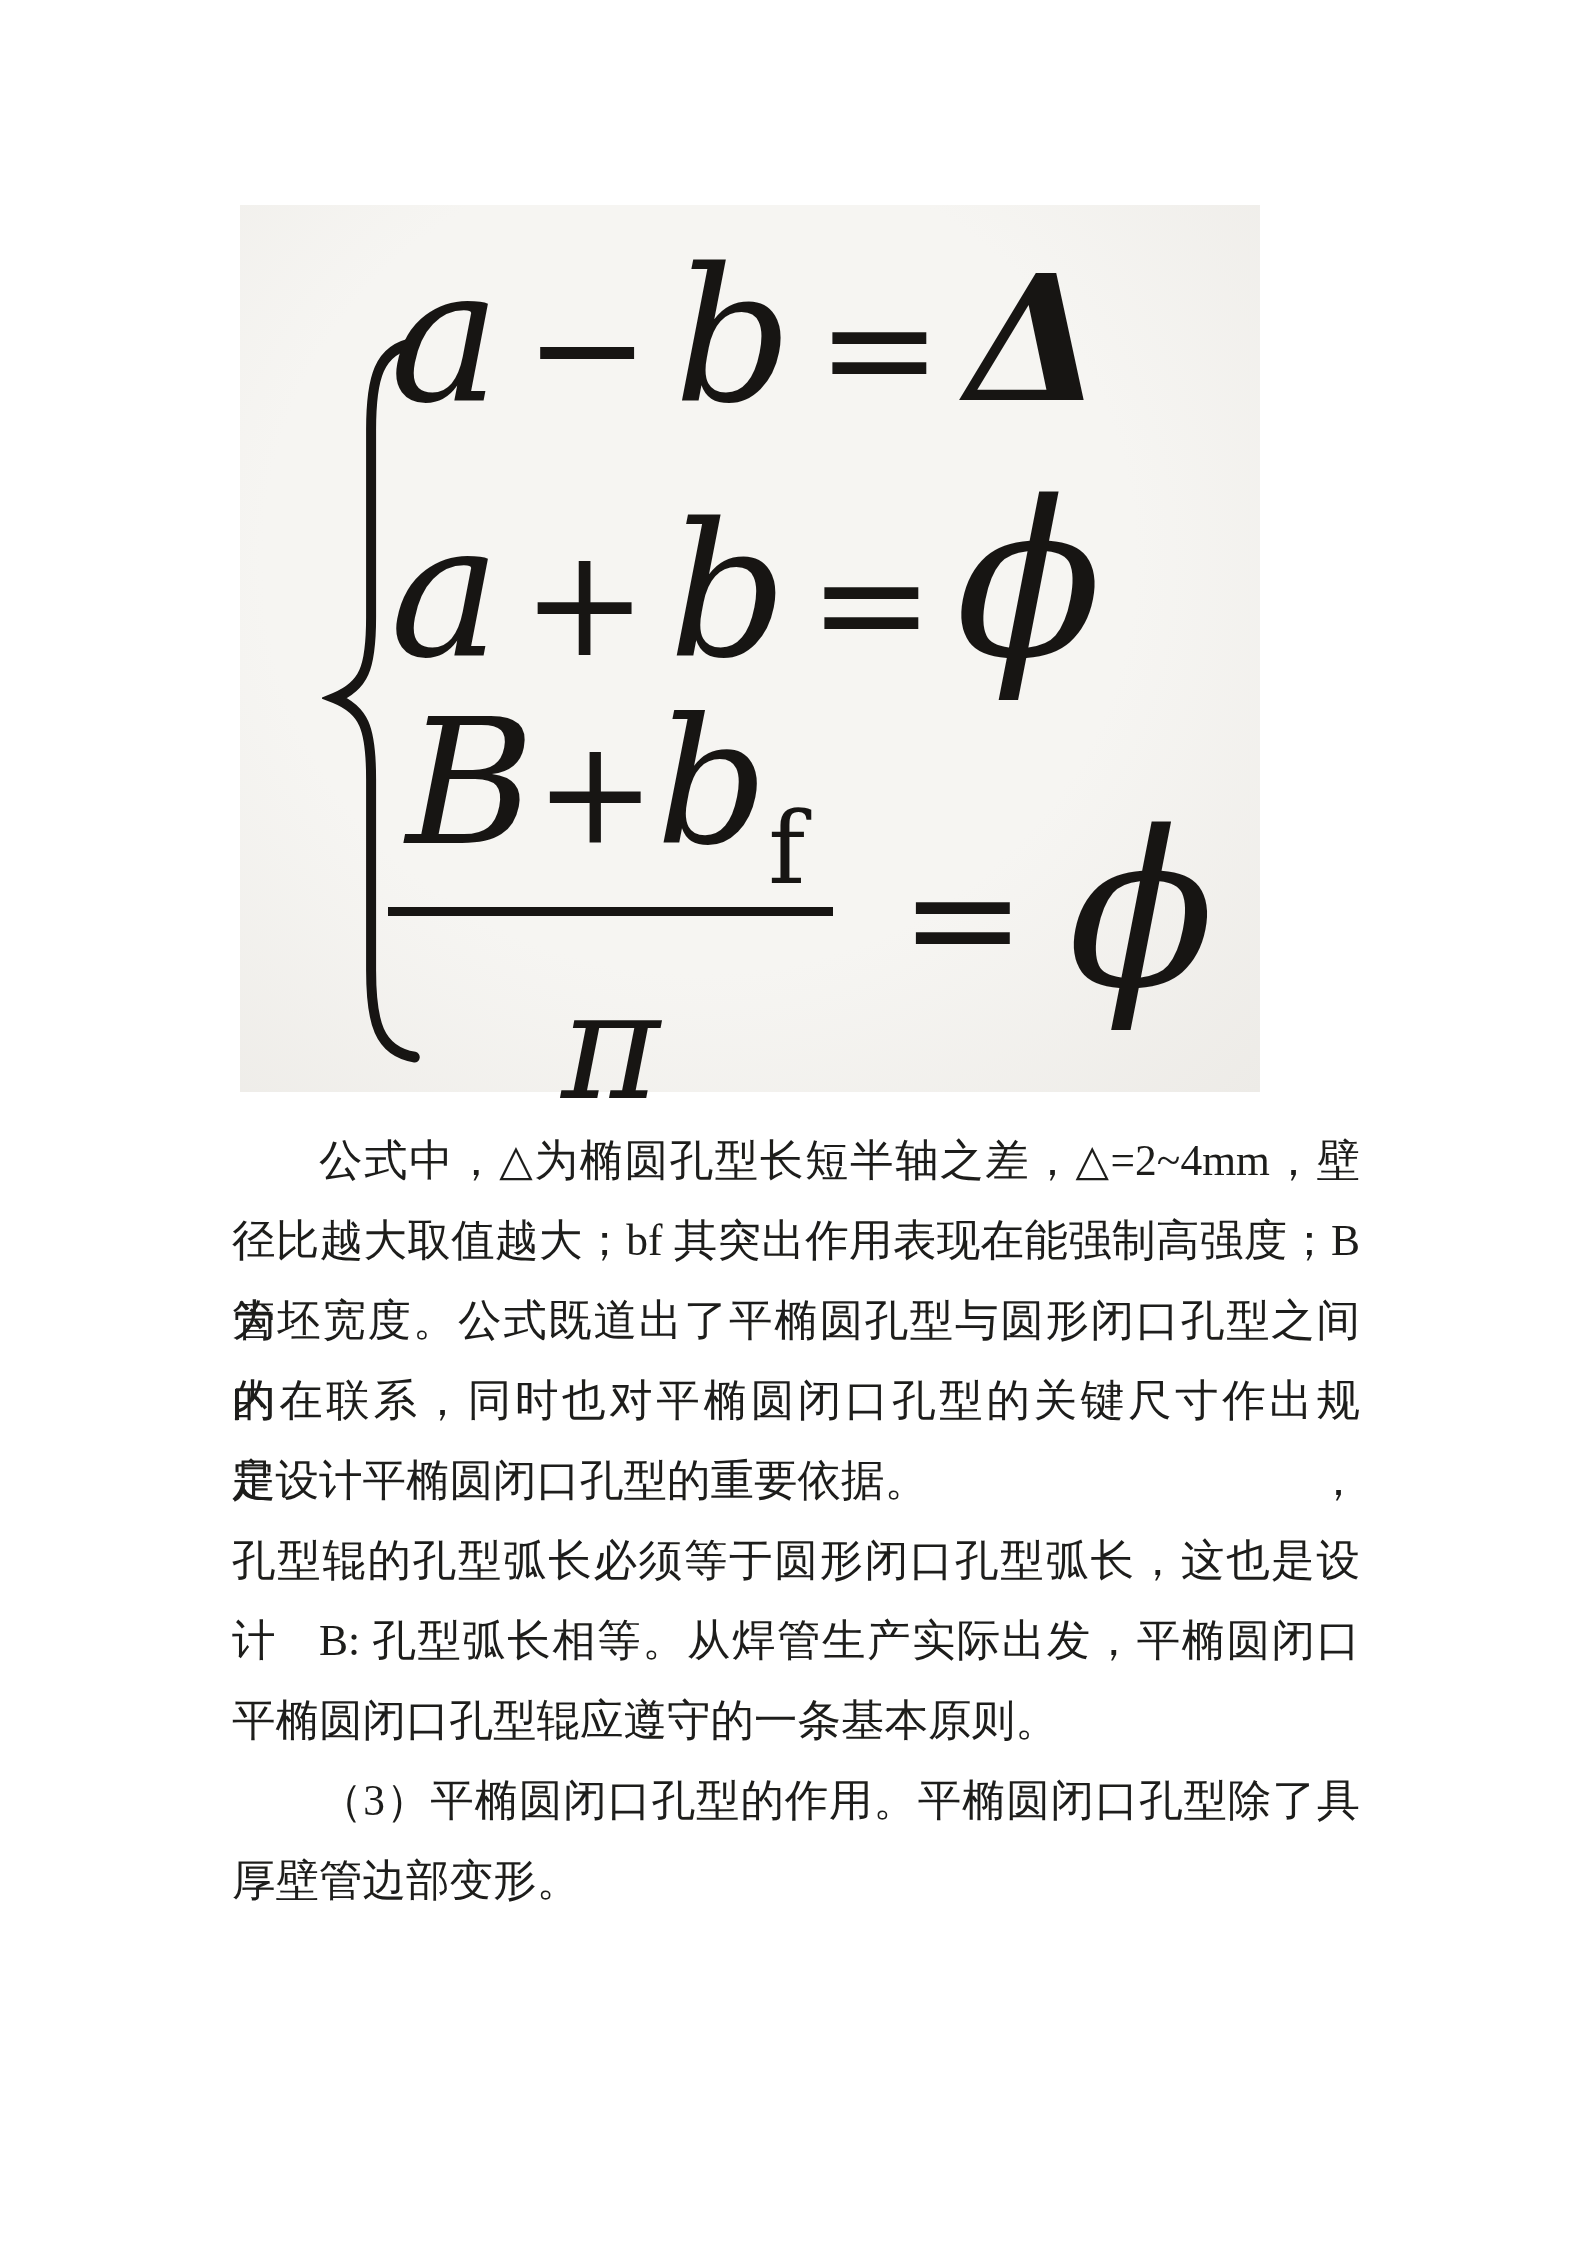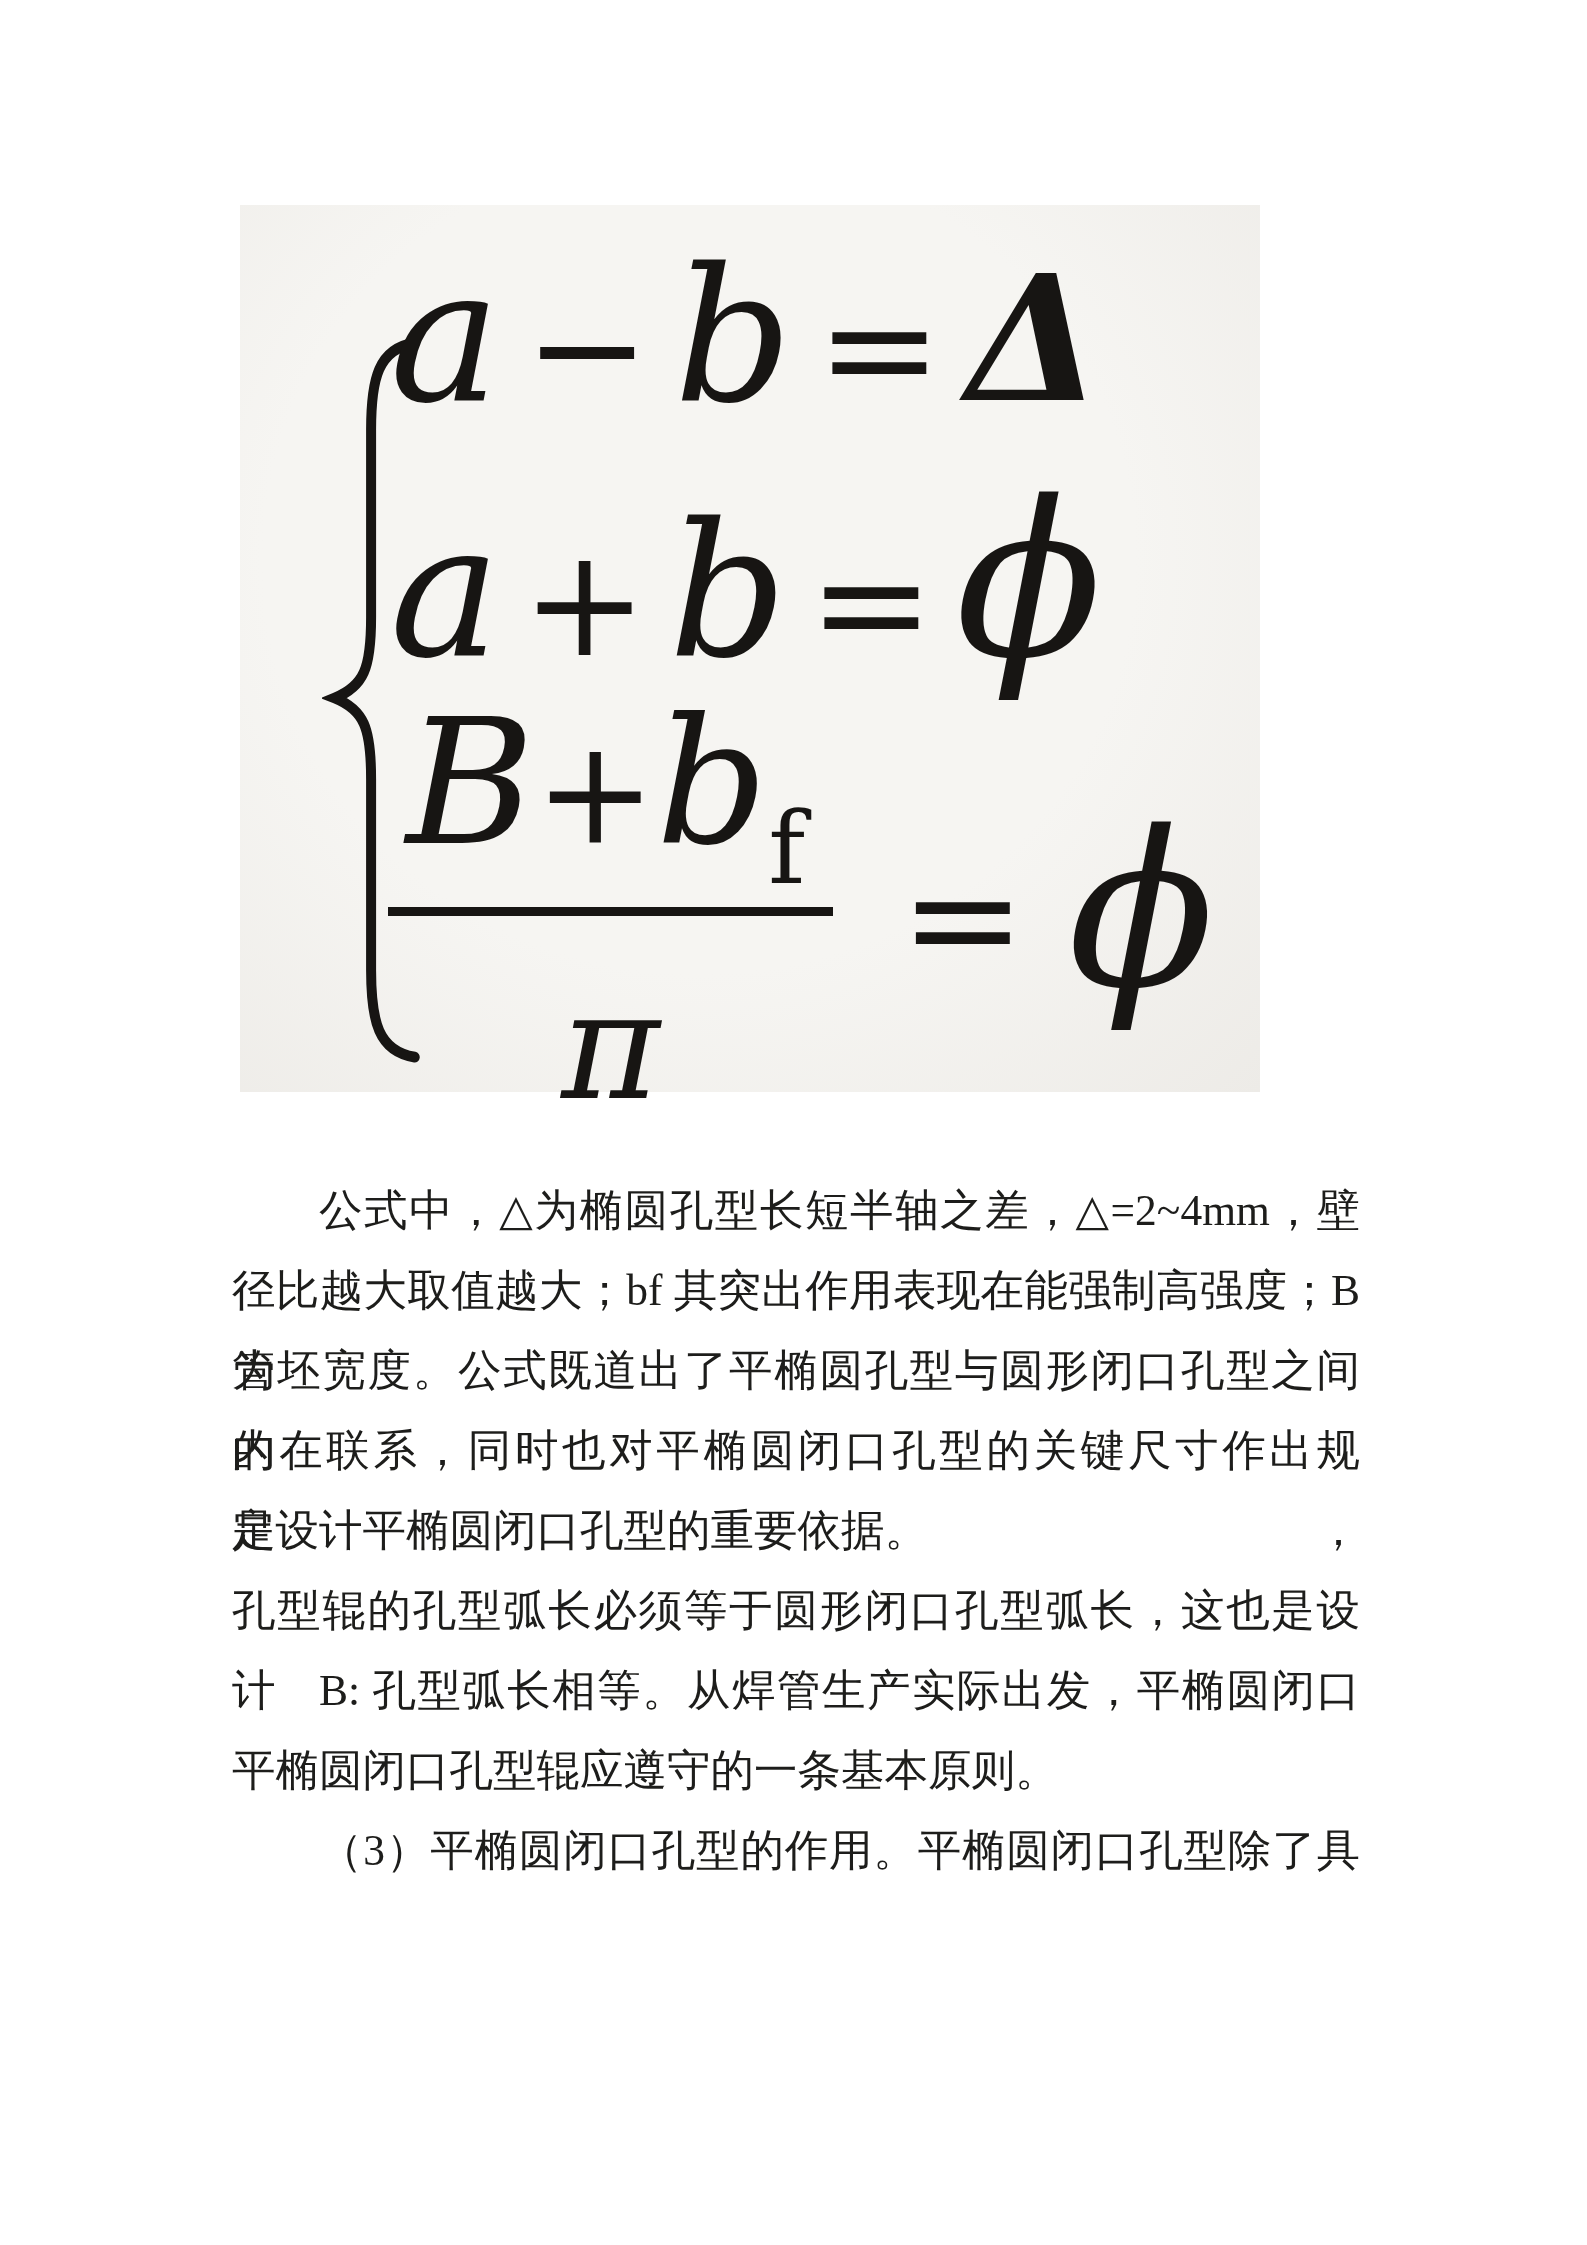--- a/index.html
+++ b/index.html
@@ -52,21 +52,21 @@
     position:absolute;left:660px;top:638px;font-size:150px;line-height:1;
     font-family:"DejaVu Serif","Liberation Serif",serif;
   }
   .r3phi{
     position:absolute;left:828px;top:598px;line-height:1;
     font-family:"DejaVu Serif","Liberation Serif",serif;
   }
 
   
   .textblock{
-    position:absolute;left:232px;top:1170px;width:1128px;
+    position:absolute;left:232px;top:1120px;width:1128px;
     font-size:43.5px;
   }
   .line{
     height:80px;line-height:80px;
     letter-spacing:0;
   }
   .line.justify{text-align:justify;-moz-text-align-last:justify;text-align-last:justify;}
   .line.indent{text-indent:87px;}
 </style>
 </head>
@@ -112,15 +112,16 @@
   <main class="textblock">
     <div class="line justify indent">公式中，△为椭圆孔型长短半轴之差，△=2~4mm，壁</div>
     <div class="line justify">径比越大取值越大；bf 其突出作用表现在能强制高强度；B 为</div>
     <div class="line justify">管坯宽度。公式既道出了平椭圆孔型与圆形闭口孔型之间的</div>
     <div class="line justify">内在联系，同时也对平椭圆闭口孔型的关键尺寸作出规定，</div>
     <div class="line">是设计平椭圆闭口孔型的重要依据。</div>
     <div class="line justify">孔型辊的孔型弧长必须等于圆形闭口孔型弧长，这也是设计</div>
     <div class="line justify indent">B: 孔型弧长相等。从焊管生产实际出发，平椭圆闭口</div>
     <div class="line">平椭圆闭口孔型辊应遵守的一条基本原则。</div>
     <div class="line justify indent">（3）平椭圆闭口孔型的作用。平椭圆闭口孔型除了具</div>
+    <div class="line">厚壁管边部变形。</div>
   </main>
 
 </div>
 
 </body></html>

